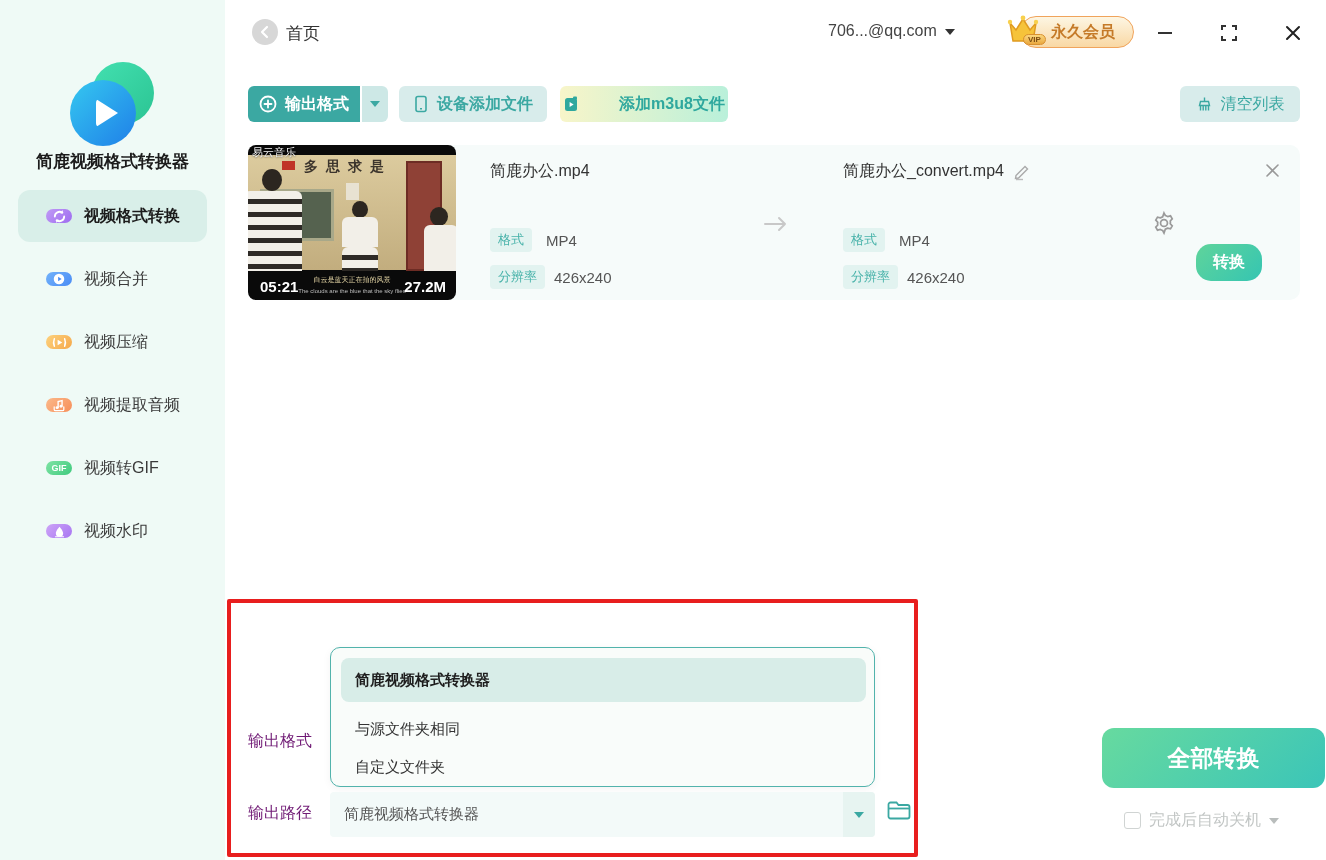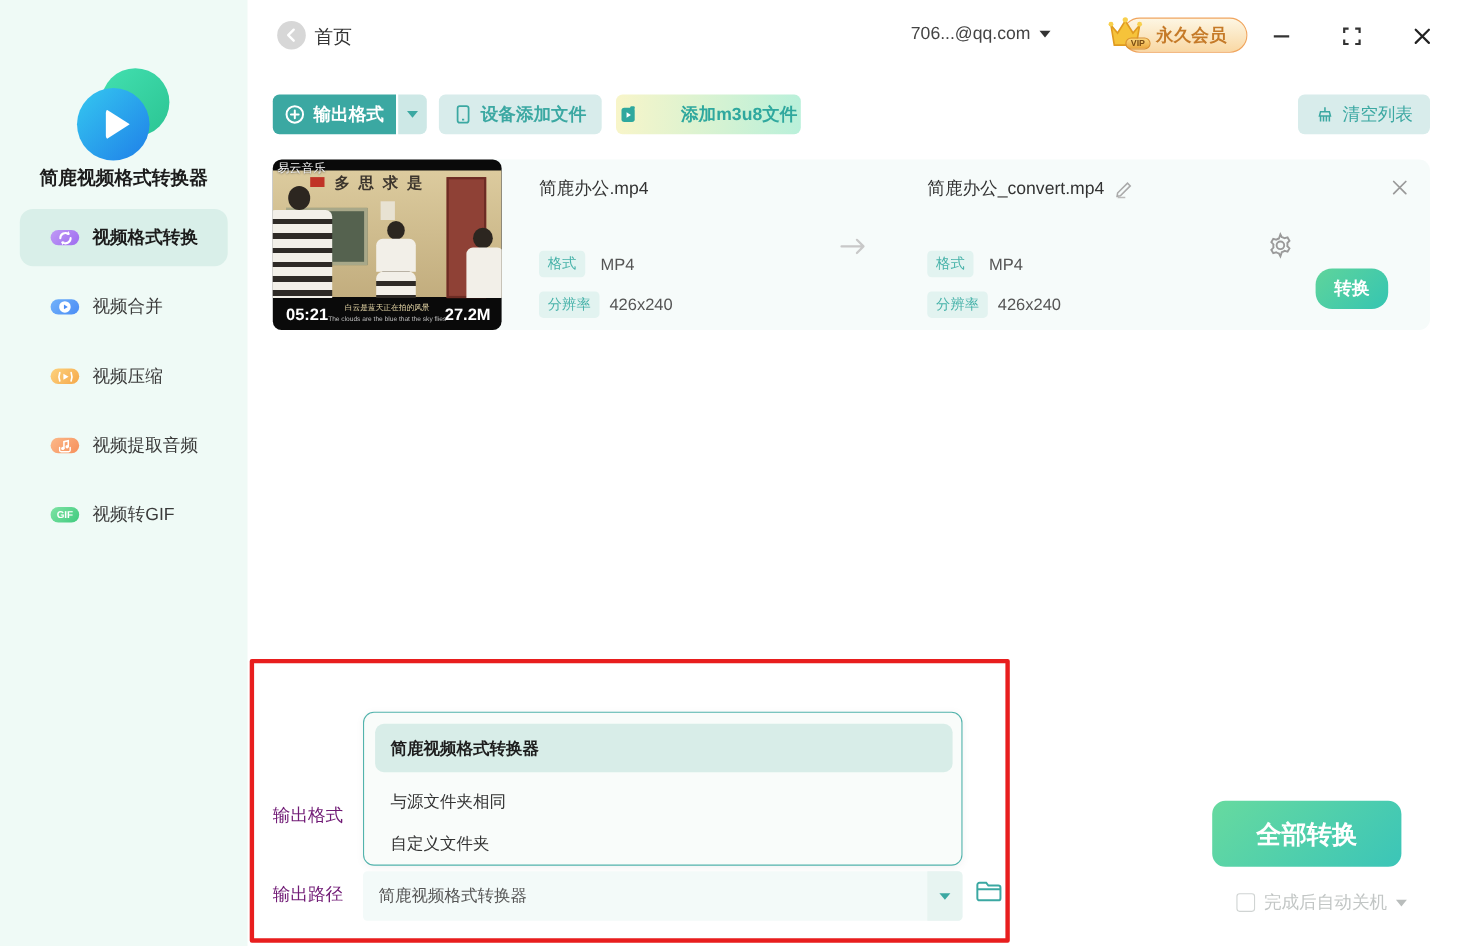--- a/index.html
+++ b/index.html
@@ -100,21 +100,21 @@
                padding-left:14px; font-size:15px; color:#333; border-radius:8px; cursor:pointer; }
   .dd-option.selected { top:10px; height:44px; background:#d8ede8; font-weight:bold; color:#1e1e1e; }
   .path-select { position:absolute; left:330px; top:792px; width:545px; height:45px; background:#f3faf9;
                  border-radius:4px; display:flex; align-items:center; cursor:pointer; }
   .path-select .val { padding-left:14px; font-size:15px; color:#555; }
   .path-caret-zone { position:absolute; right:0; top:0; width:32px; height:45px; background:#e7f4f1;
                      border-radius:0 4px 4px 0; display:flex; align-items:center; justify-content:center; }
   .folder-btn { position:absolute; left:886px; top:798px; cursor:pointer; }
 
   
-  .convert-all { position:absolute; left:1102px; top:728px; width:172px; height:60px; border-radius:12px;
+  .convert-all { position:absolute; left:1102px; top:728px; width:223px; height:60px; border-radius:12px;
                  background:linear-gradient(135deg,#67da9f,#3bc5b8); color:#ffffff; font-size:23px; font-weight:bold;
                  display:flex; align-items:center; justify-content:center; cursor:pointer; }
   .shutdown-row { position:absolute; left:1124px; top:810px; display:flex; align-items:center; gap:8px; cursor:pointer; }
   .checkbox { width:17px; height:17px; border:1px solid #d0d4d3; border-radius:3px; background:#fff; }
   .shutdown-label { font-size:16px; color:#c2c6c5; }
   .caret-gray { width:0; height:0; border-left:5px solid transparent; border-right:5px solid transparent; border-top:6px solid #b9bdbc; }
 </style>
 </head>
 <body>
 
@@ -167,20 +167,29 @@
               <circle cx="5.8" cy="11" r="1.7" fill="#fff"></circle>
               <circle cx="10.3" cy="9.3" r="1.7" fill="#fff"></circle>
               <path d="M2.5 10v3a1.5 1.5 0 0 0 1.5 1.5h8a1.5 1.5 0 0 0 1.5-1.5v-3" fill="none" stroke="#fff" stroke-width="1.4" stroke-linecap="round"></path>
             </svg>
         </span>
         <span class="label">视频提取音频</span>
       </div>
       <div class="nav-item">
         <span class="s-icon ic-gif">GIF</span>
         <span class="label">视频转GIF</span>
+      </div>
+      <div class="nav-item">
+        <span class="s-icon ic-water">
+          <svg width="13" height="13" viewBox="0 0 16 16">
+              <path d="M8 2C8 2 3.5 7 3.5 10a4.5 4.5 0 0 0 9 0C12.5 7 8 2 8 2z" fill="#fff"></path>
+              <path d="M3 14.5h10" stroke="#fff" stroke-width="1.4" stroke-linecap="round"></path>
+            </svg>
+        </span>
+        <span class="label">视频水印</span>
       </div>
     </nav>
   </aside>
 
   <div class="back-btn">
     <svg width="14" height="14" viewBox="0 0 14 14">
         <path d="M9 2L4 7l5 5" fill="none" stroke="#fff" stroke-width="2.2" stroke-linecap="round" stroke-linejoin="round"></path>
       </svg>
   </div>
   <div class="page-title">首页</div>

